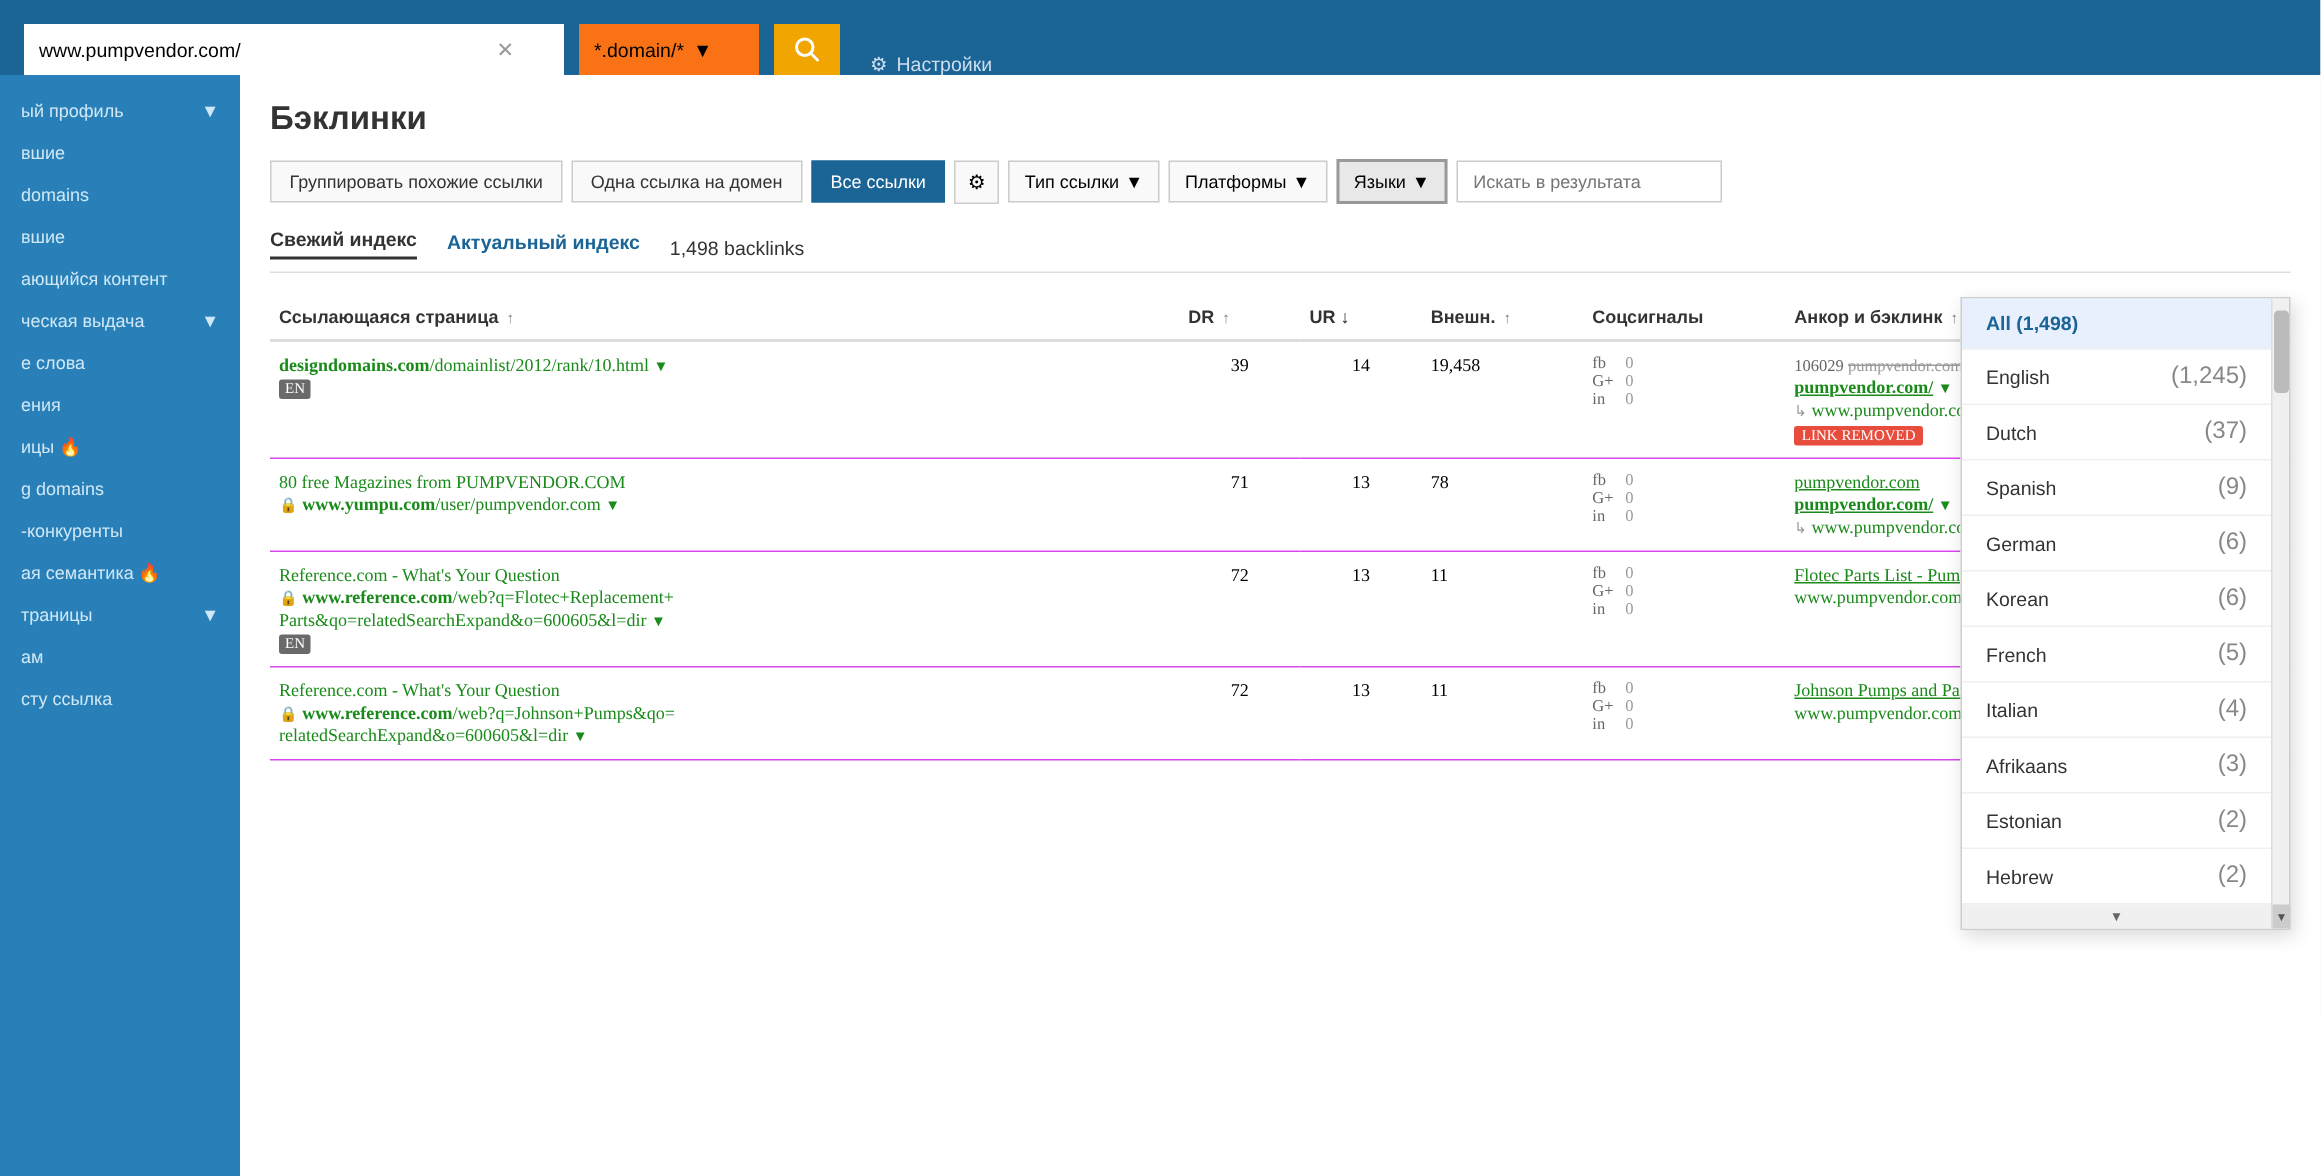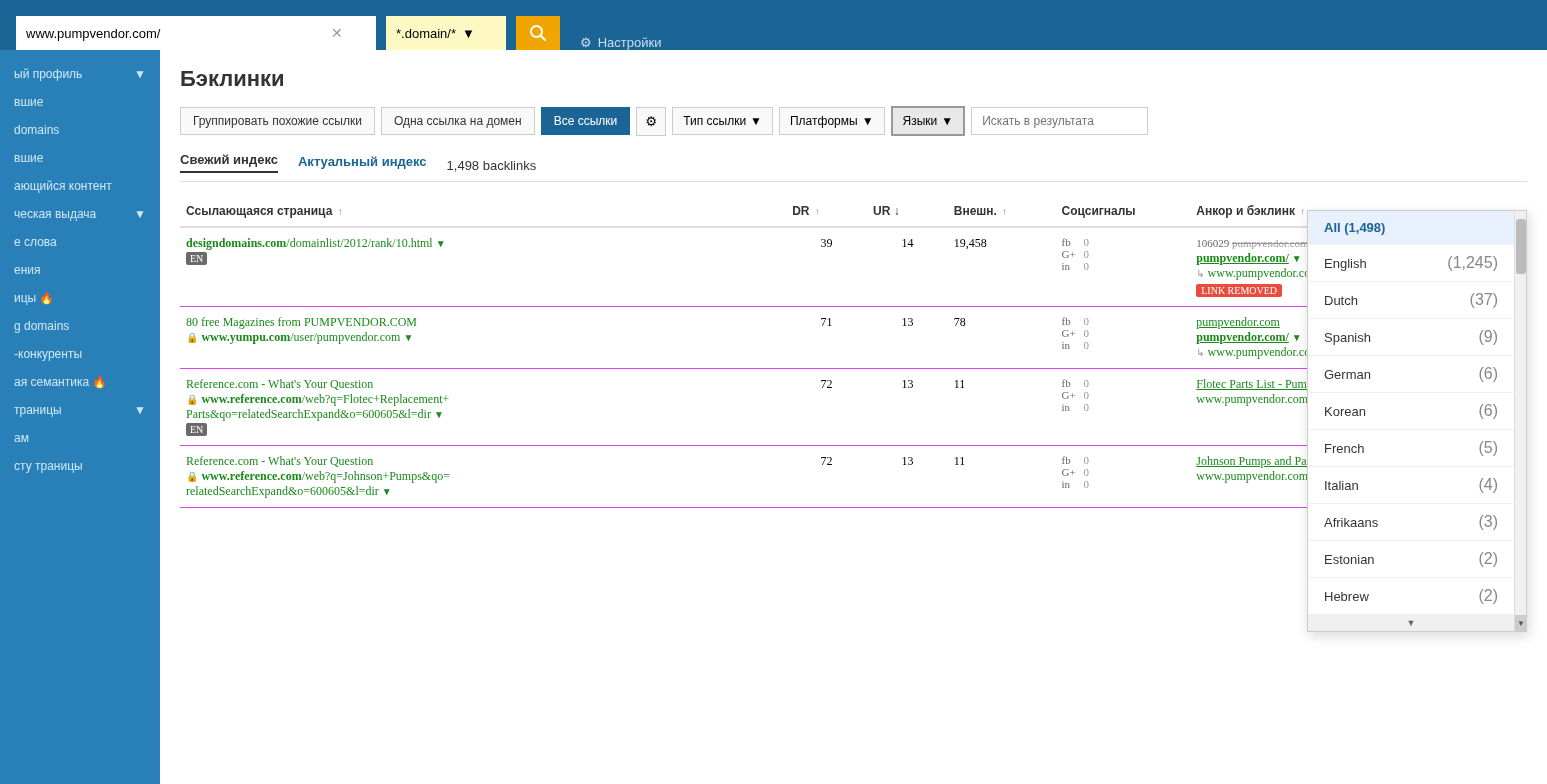--- a/index.html
+++ b/index.html
@@ -31,21 +31,21 @@
       font-size: 13px;
       width: 300px;
     }
     .clear-icon {
       color: #999;
       cursor: pointer;
       font-size: 14px;
       padding: 0 5px;
     }
     .mode-dropdown {
-      background: #fef9c3;
+      background: #f97316;
       border: none;
       height: 34px;
       padding: 0 10px;
       font-size: 13px;
       display: flex;
       align-items: center;
       gap: 6px;
       cursor: pointer;
       min-width: 120px;
     }
@@ -239,21 +239,21 @@
       border-radius: 2px;
       margin-top: 3px;
     }
     .redirect-arrow { color: #999; font-size: 10px; }
     .dropdown-arrow { color: #1a8a1a; font-size: 10px; cursor: pointer; }
     .lock-icon { color: #4a4a4a; font-size: 10px; }
 
     
     .languages-dropdown {
       position: absolute;
-      top: 160px;
+      top: 148px;
       right: 20px;
       background: #fff;
       border: 1px solid #ccc;
       box-shadow: 2px 4px 12px rgba(0,0,0,0.15);
       width: 220px;
       z-index: 100;
     }
     .lang-item {
       padding: 9px 16px;
       font-size: 13px;
@@ -340,21 +340,21 @@
       <span>ая семантика 🔥</span>
     </div>
     <div class="sidebar-item with-arrow">
       <span>траницы</span>
       <span>▼</span>
     </div>
     <div class="sidebar-item">
       <span>ам</span>
     </div>
     <div class="sidebar-item">
-      <span>сту траницы</span>
+      <span>сту ссылка</span>
     </div>
   </div>
 
   <div class="content">
 
     <div class="page-title">Бэклинки</div>
 
     <div class="toolbar">
       <button class="toolbar-btn">Группировать похожие ссылки</button>
       <button class="toolbar-btn">Одна ссылка на домен</button>

